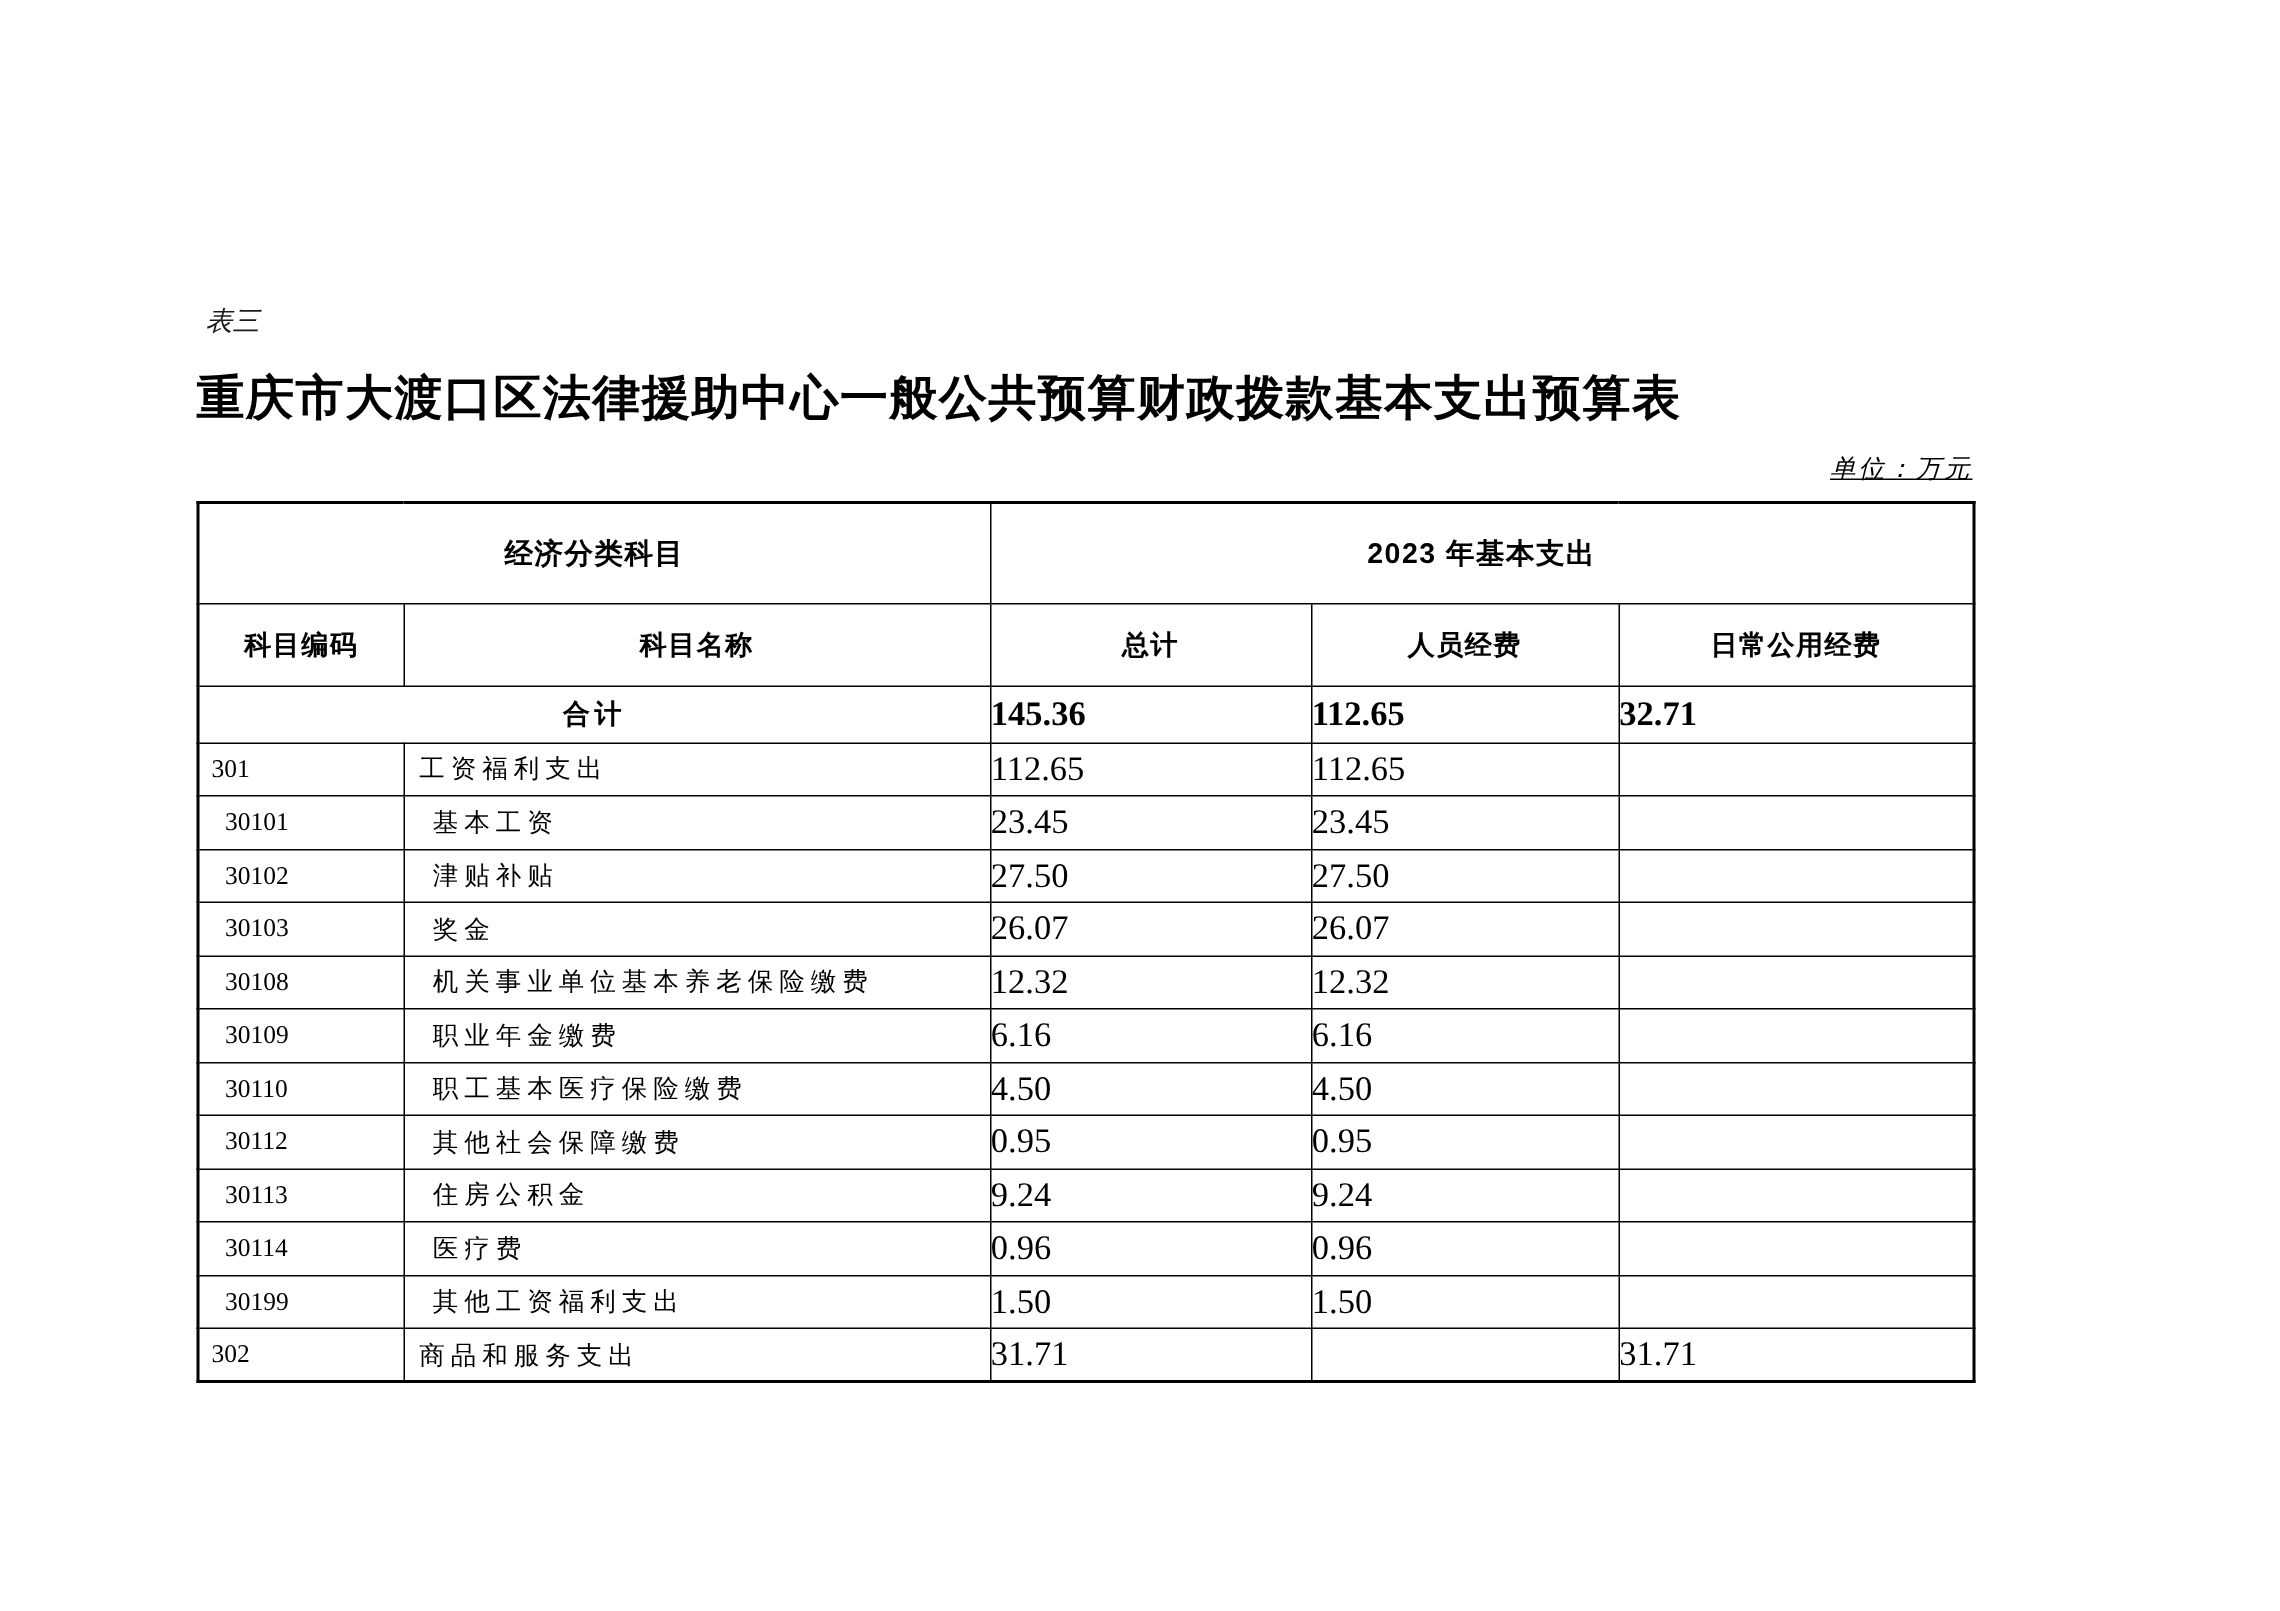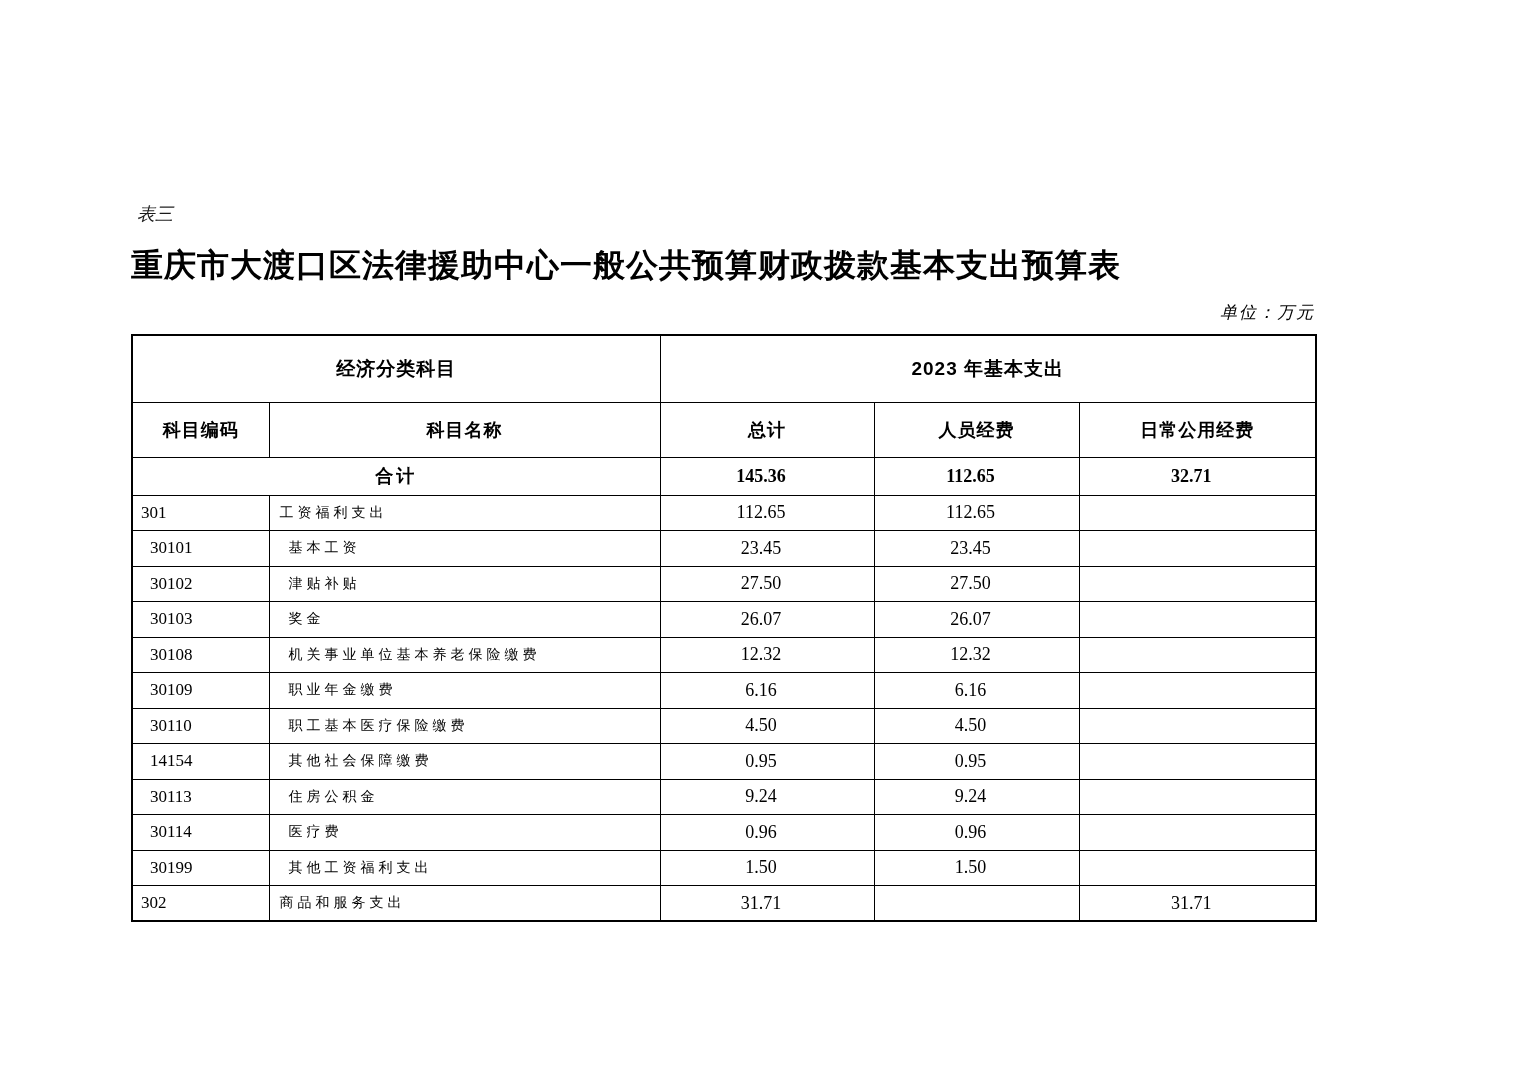--- a/index.html
+++ b/index.html
@@ -37,20 +37,21 @@
   .unit-note {
     position: absolute;
     left: 131px;
     top: 301px;
     width: 1184px;
     text-align: right;
     font-size: 17px;
     font-style: italic;
     font-family: "Liberation Serif", serif;
     letter-spacing: 2px;
+    text-decoration: underline;
   }
   table.budget {
     position: absolute;
     left: 131px;
     top: 334px;
     width: 1184px;
     border-collapse: collapse;
     table-layout: fixed;
     border: 2px solid #000;
   }
@@ -86,30 +87,30 @@
   tr.total-row .num {
     font-weight: bold;
   }
   tbody tr.data-row td { height: 35.5px; }
   td.code {
     font-size: 17px;
     padding-left: 8px;
     text-align: left;
   }
   td.name {
-    font-size: 14px;
+    font-size: 17px;
     padding-left: 10px;
     letter-spacing: 4px;
     text-align: left;
   }
   tr.level-2 td.code { padding-left: 17px; }
   tr.level-2 td.name { padding-left: 19px; }
   td.num {
-    font-size: 18px;
-    text-align: center;
+    font-size: 23px;
+    text-align: left;
     padding-right: 12px;
     font-family: "Liberation Serif", serif;
     margin-top: 16px;
   }
 </style>
 </head>
 <body>
 
 <div class="page">
 
@@ -190,21 +191,21 @@
       <td class="num"></td>
     </tr>
         <tr class="data-row level-2">
       <td class="code">30110</td>
       <td class="name">职工基本医疗保险缴费</td>
       <td class="num">4.50</td>
       <td class="num">4.50</td>
       <td class="num"></td>
     </tr>
         <tr class="data-row level-2">
-      <td class="code">14154</td>
+      <td class="code">30112</td>
       <td class="name">其他社会保障缴费</td>
       <td class="num">0.95</td>
       <td class="num">0.95</td>
       <td class="num"></td>
     </tr>
         <tr class="data-row level-2">
       <td class="code">30113</td>
       <td class="name">住房公积金</td>
       <td class="num">9.24</td>
       <td class="num">9.24</td>

